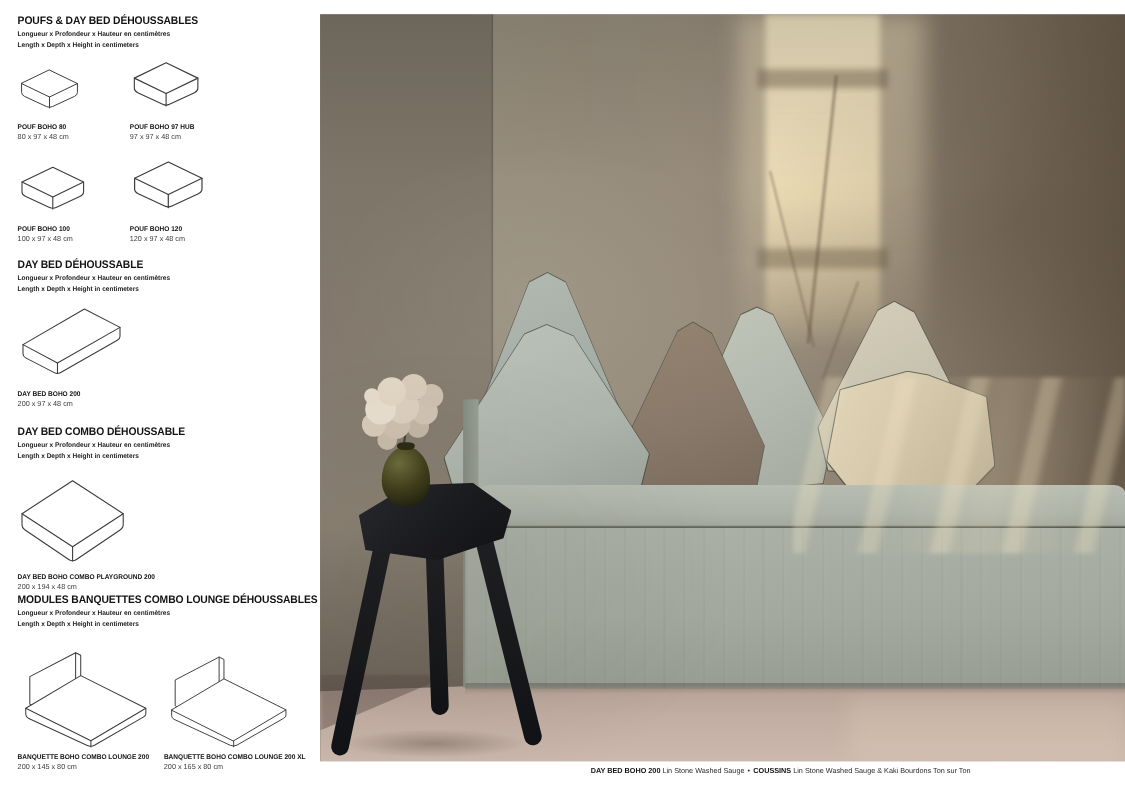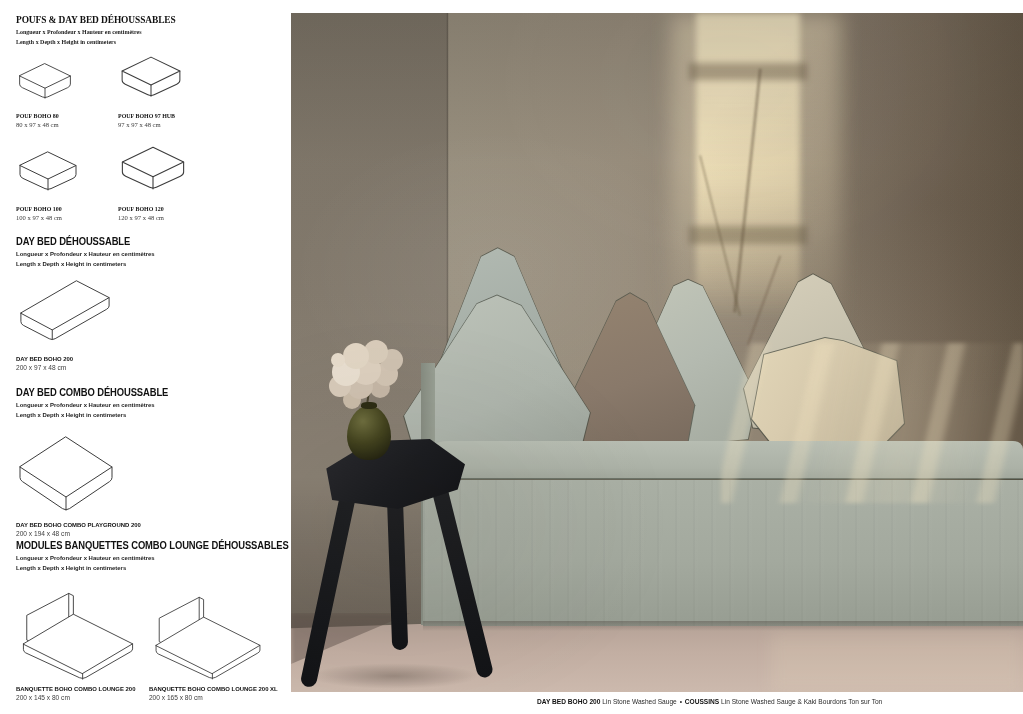--- a/index.html
+++ b/index.html
@@ -16,21 +16,21 @@
         transform:scaleX(0.96);transform-origin:left;}
   .product-row{display:flex;align-items:flex-start;}
   .product{margin:0;}
   .draw-box{display:flex;align-items:flex-end;}
   .drawing path{stroke:#3c3c3c;stroke-width:1;stroke-linejoin:round;stroke-linecap:round;fill:none;}
   .drawing path.face{fill:#ffffff;}
   .pname{font-size:6.2px;font-weight:700;color:#111;white-space:nowrap;
         transform:scaleX(0.96);transform-origin:left;}
   .pdims{font-size:6.6px;font-weight:400;color:#3d3d3d;margin-top:2px;white-space:nowrap;}
 
-  .sec1{top:14px;font-family:Liberation Serif, serif;}  .sec1 .row1{margin-top:9px;} .sec1 .row2{margin-top:19px;}
+  .sec1{top:14px;}  .sec1 .row1{margin-top:9px;} .sec1 .row2{margin-top:19px;}
   .sec2{top:236px;} .sec3{top:387px;} .sec4{top:540px;}
   .cell-a{width:102px;} .cell-b{flex:1;}
   .cell-ban{width:136px;}
   .fig-gap{margin-top:4px;}
 
   
   .photo{position:absolute;left:291px;top:13px;width:732px;height:679px;margin:0;
          overflow:hidden;background:#8f8577;}
   .photo *{position:absolute;}
   .wall-right{left:0;top:0;width:732px;height:679px;

